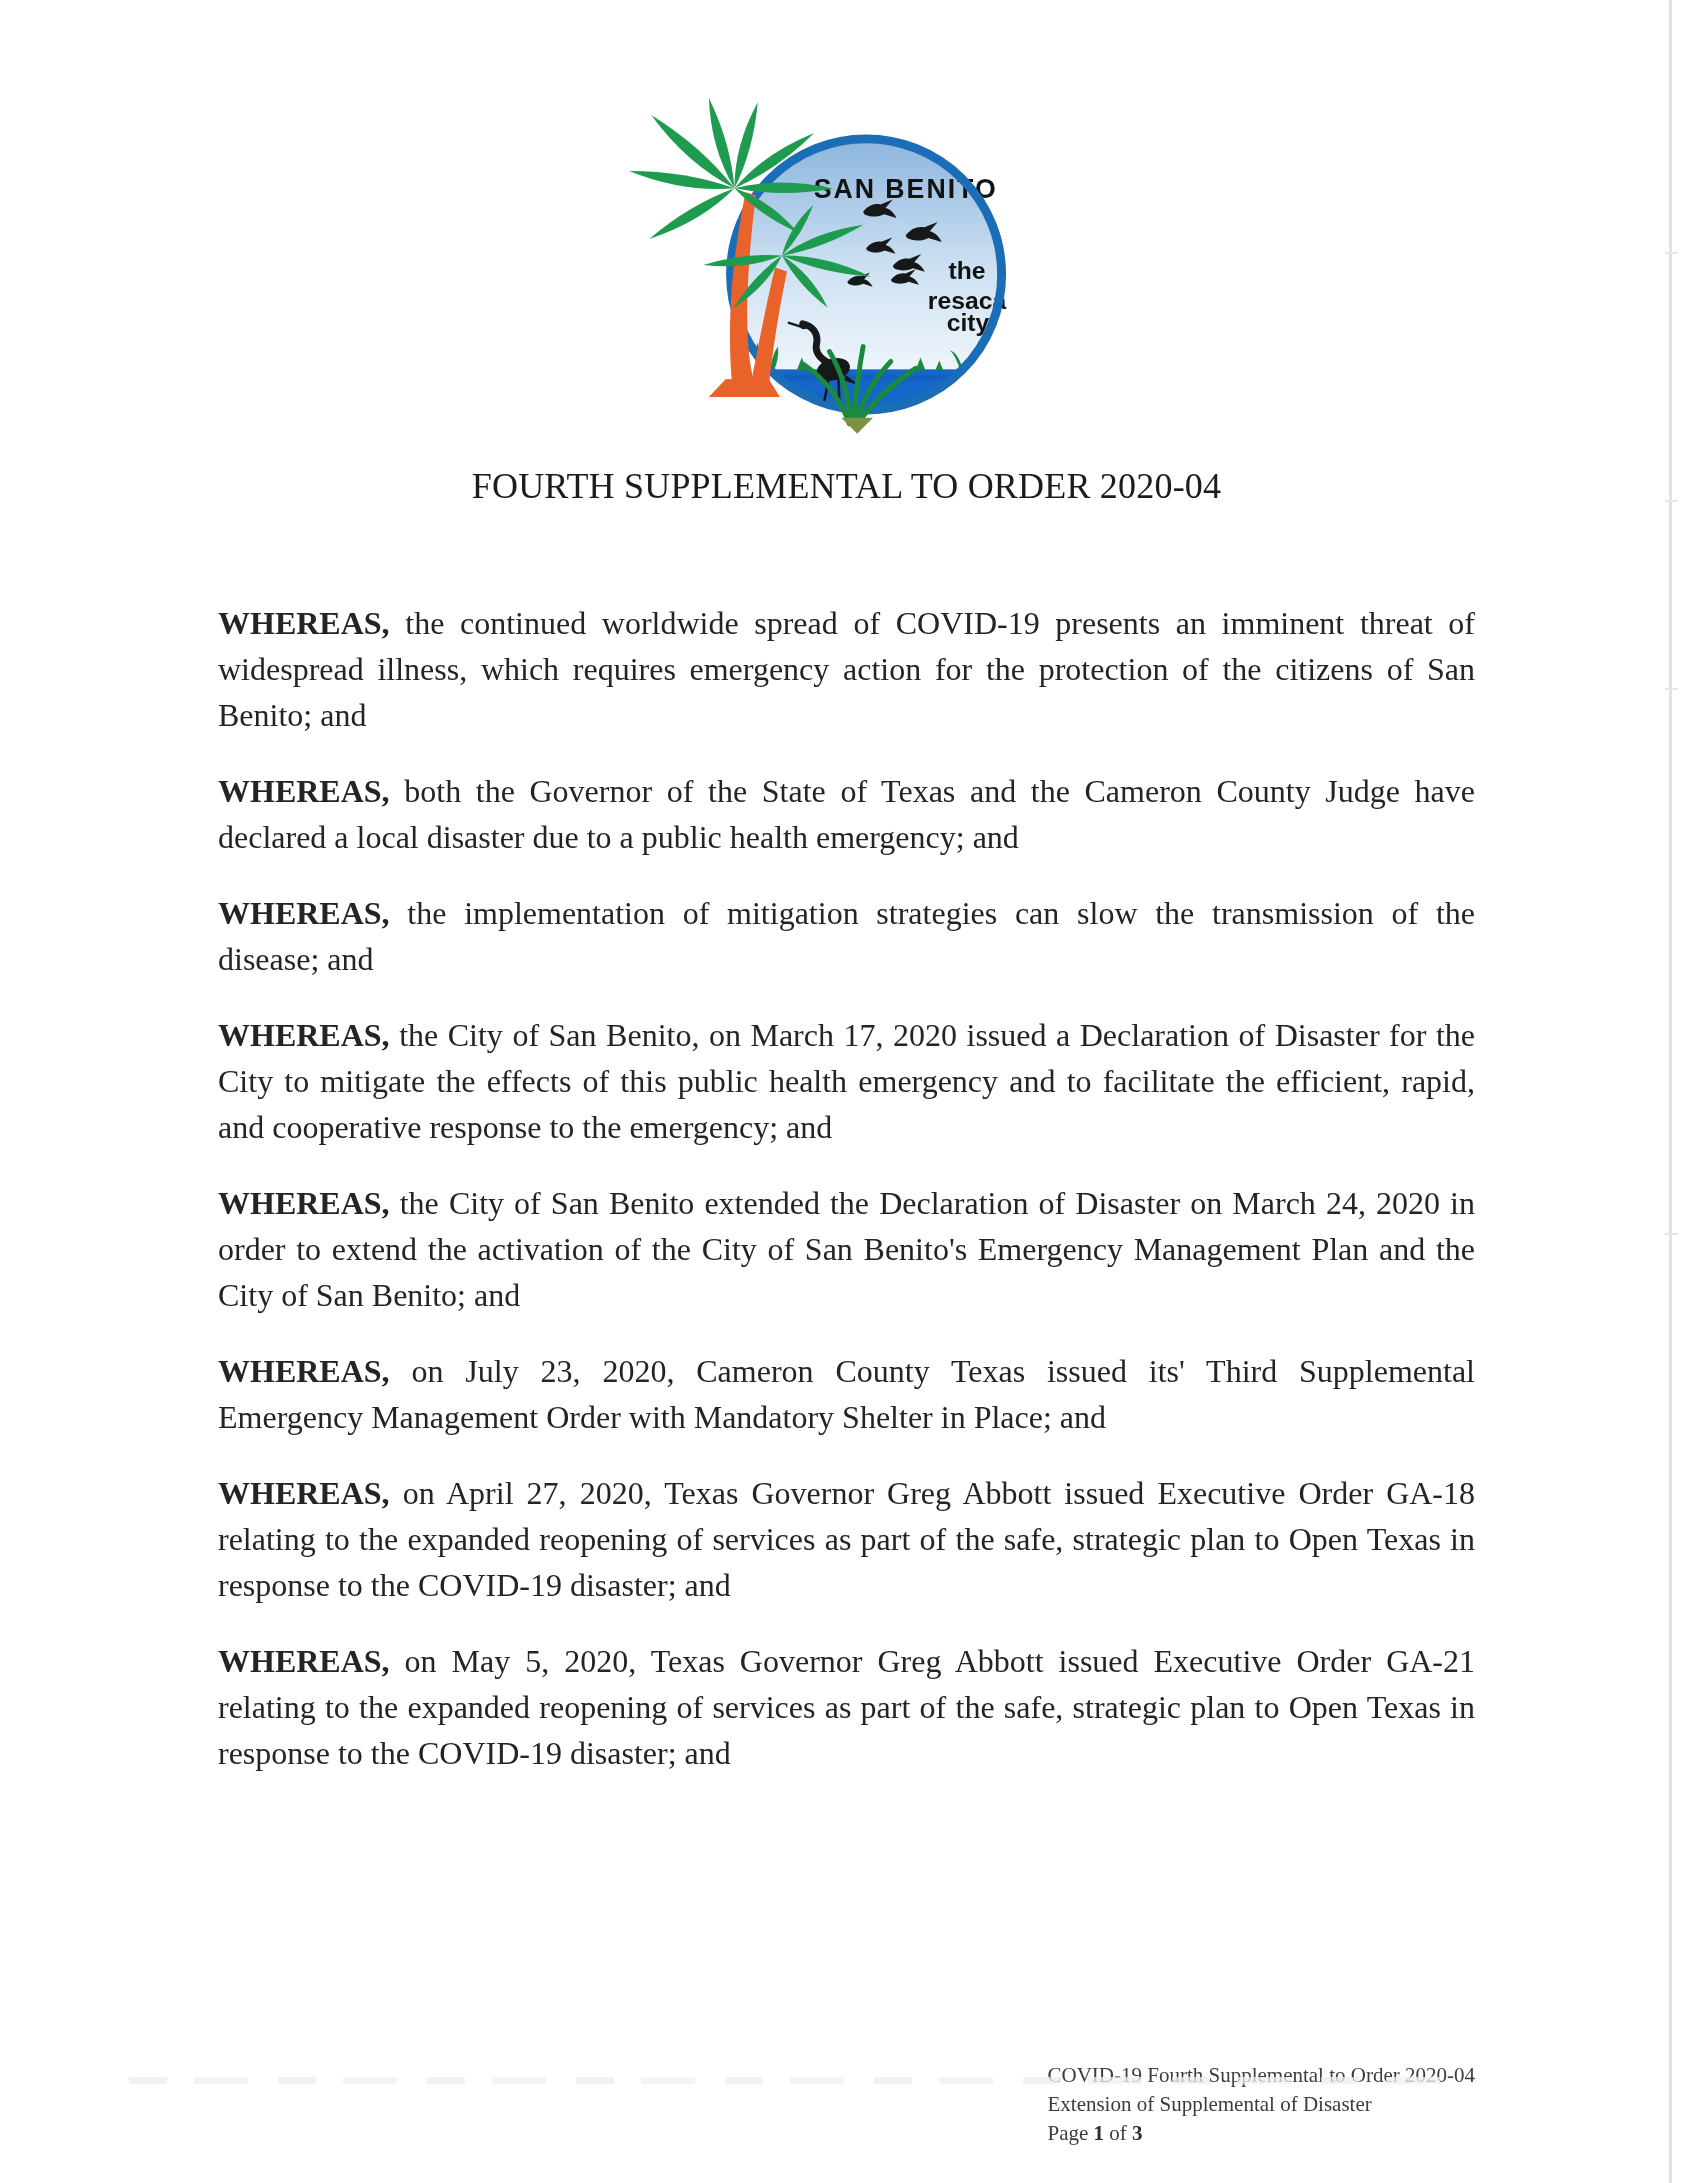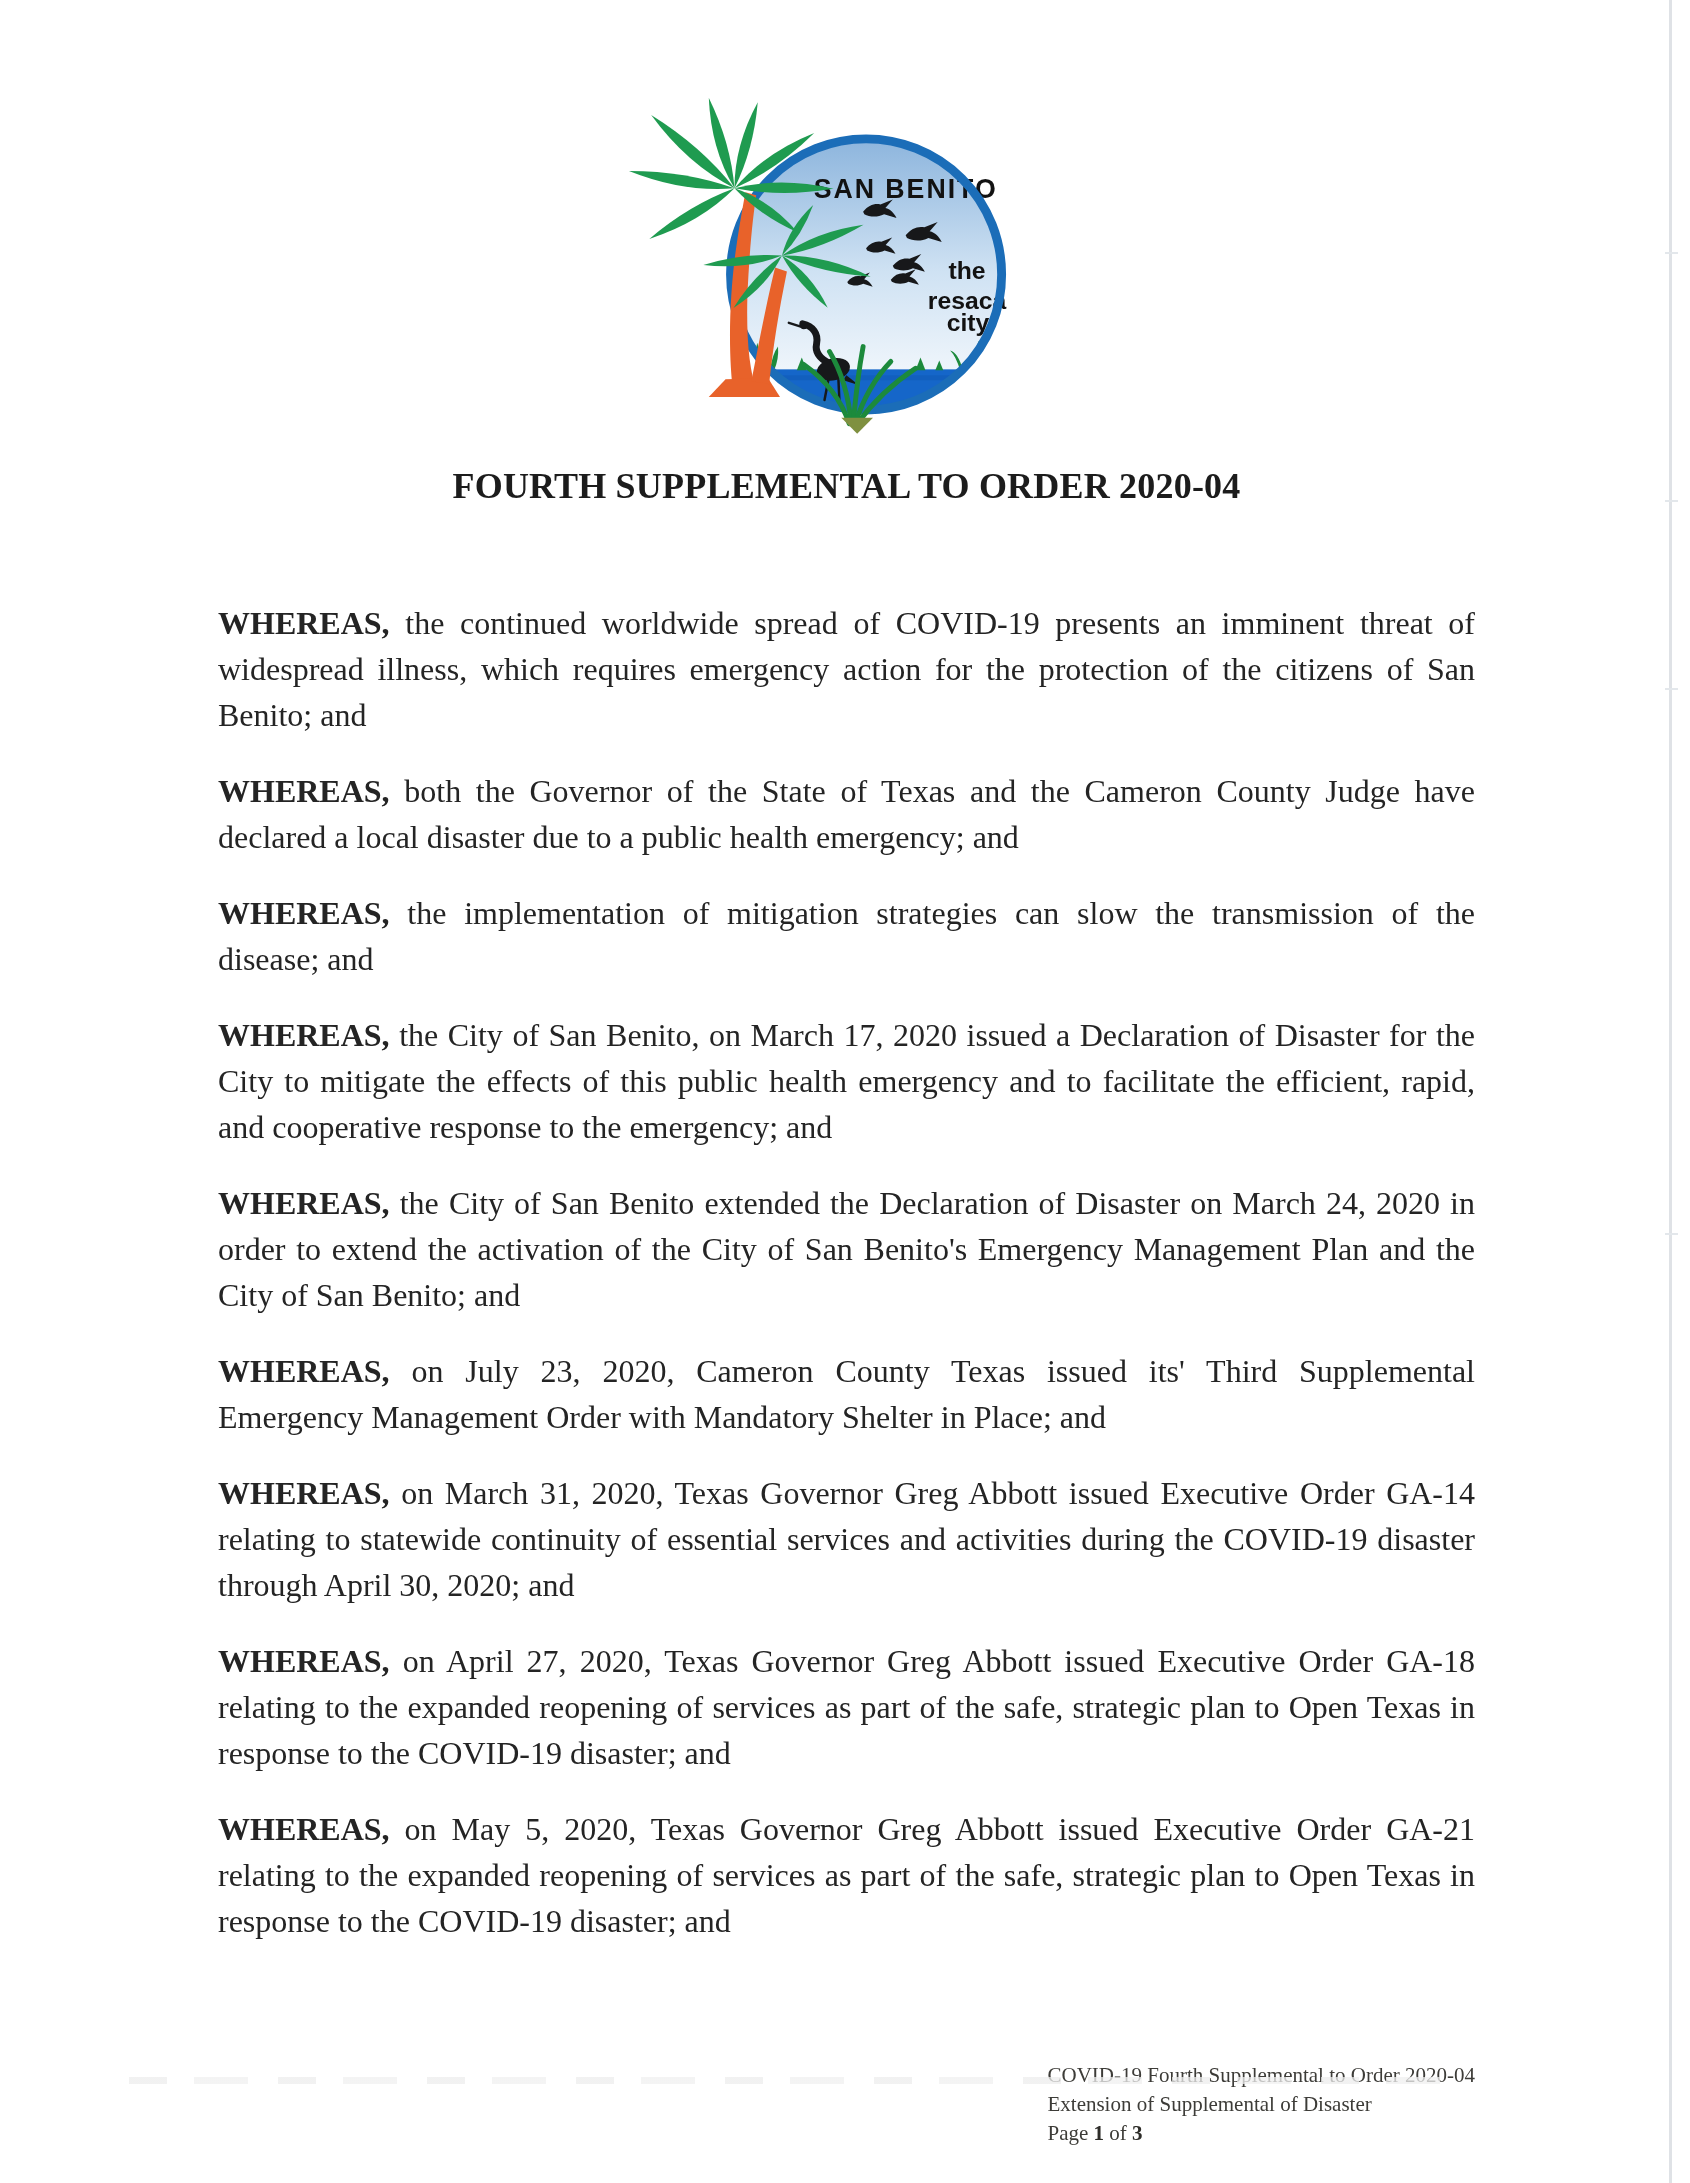--- a/index.html
+++ b/index.html
@@ -18,21 +18,21 @@
     top: 91px;
     width: 465px;
     height: 345px;
   }
   .title {
     position: absolute;
     left: 218px;
     top: 463px;
     width: 1257px;
     text-align: center;
-    font-weight: bold;
+    font-weight: normal;
     font-size: 36px;
     line-height: 46px;
     color: #1c1c1c;
     letter-spacing: 0.2px;
   }
   .body-text {
     position: absolute;
     left: 218px;
     top: 600px;
     width: 1257px;
@@ -175,21 +175,20 @@
     <div>FOURTH SUPPLEMENTAL TO ORDER 2020-04</div>
   </div>
 
   <div class="body-text">
     <p><span class="lead">WHEREAS,</span> <span>the continued worldwide spread of COVID-19 presents an imminent threat of widespread illness, which requires emergency action for the protection of the citizens of San Benito; and</span></p>
     <p><span class="lead">WHEREAS,</span> <span>both the Governor of the State of Texas and the Cameron County Judge have declared a local disaster due to a public health emergency; and</span></p>
     <p><span class="lead">WHEREAS,</span> <span>the implementation of mitigation strategies can slow the transmission of the disease; and</span></p>
     <p><span class="lead">WHEREAS,</span> <span>the City of San Benito, on March 17, 2020 issued a Declaration of Disaster for the City to mitigate the effects of this public health emergency and to facilitate the efficient, rapid, and cooperative response to the emergency; and</span></p>
     <p><span class="lead">WHEREAS,</span> <span>the City of San Benito extended the Declaration of Disaster on March 24, 2020 in order to extend the activation of the City of San Benito's Emergency Management Plan and the City of San Benito; and</span></p>
     <p><span class="lead">WHEREAS,</span> <span>on July 23, 2020, Cameron County Texas issued its' Third Supplemental Emergency Management Order with Mandatory Shelter in Place; and</span></p>
-    <p><span class="lead">WHEREAS,</span> <span>on March 31, 2020, Texas Governor Greg Abbott issued Executive Order GA-14 relating to statewide continuity of essential services and activities during the COVID-19 disaster through April 30, 2020; and</span></p>
     <p><span class="lead">WHEREAS,</span> <span>on April 27, 2020, Texas Governor Greg Abbott issued Executive Order GA-18 relating to the expanded reopening of services as part of the safe, strategic plan to Open Texas in response to the COVID-19 disaster; and</span></p>
     <p><span class="lead">WHEREAS,</span> <span>on May 5, 2020, Texas Governor Greg Abbott issued Executive Order GA-21 relating to the expanded reopening of services as part of the safe, strategic plan to Open Texas in response to the COVID-19 disaster; and</span></p>
   </div>
 
   <div class="footer">
     <div>COVID-19 Fourth Supplemental to Order 2020-04</div>
     <div>Extension of Supplemental of Disaster</div>
     <div><span>Page</span> <b>1</b> <span>of</span> <b>3</b></div>
   </div>
 

